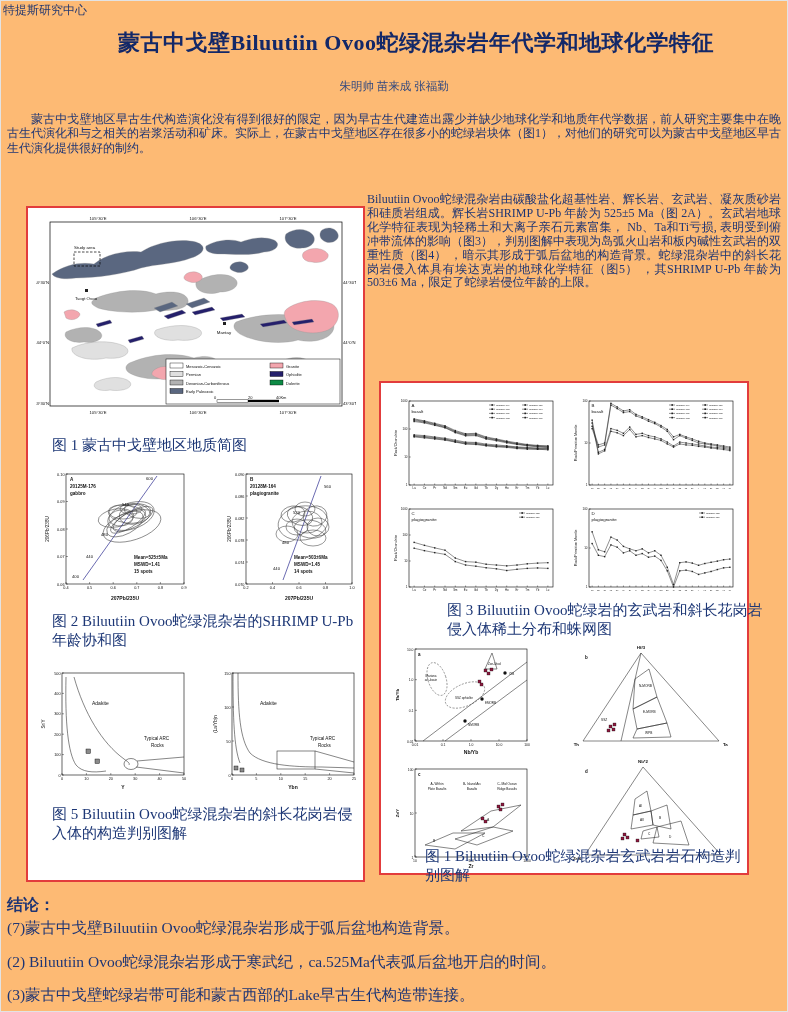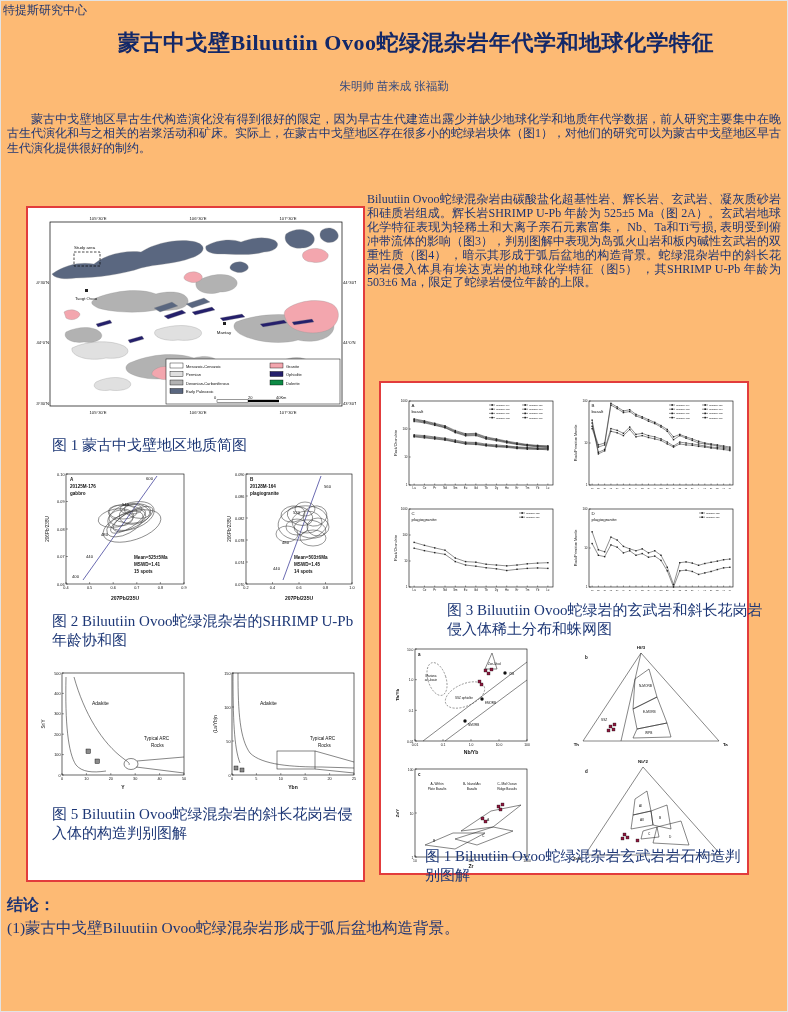--- a/index.html
+++ b/index.html
@@ -1024,16 +1024,18 @@
       <text x="196" y="221" font-size="4.4" font-weight="bold" text-anchor="end">Zr/4</text>
       <text x="340" y="221" font-size="4.4" font-weight="bold">Y</text>
     </svg>
     <div class="cap" style="left:44px;top:464px;width:316px;">
       <b>图 1</b><span> Biluutiin Ovoo蛇绿混杂岩玄武岩岩石构造判别图解</span>
     </div>
   </div>
 
   <div class="concl">
     <div class="chead">结论：</div>
-    <div class="citem">(1)蒙古中戈壁Biluutiin Ovoo蛇绿混杂岩形成于弧后盆地构造背景。</div>
+    <div class="citem">(7)蒙古中戈壁Biluutiin Ovoo蛇绿混杂岩形成于弧后盆地构造背景。</div>
+    <div class="citem">(2) Biluutiin Ovoo蛇绿混杂岩形成于寒武纪，ca.525Ma代表弧后盆地开启的时间。</div>
+    <div class="citem">(3)蒙古中戈壁蛇绿岩带可能和蒙古西部的Lake早古生代构造带连接。</div>
   </div>
 
 </div>
 
 </body></html>

